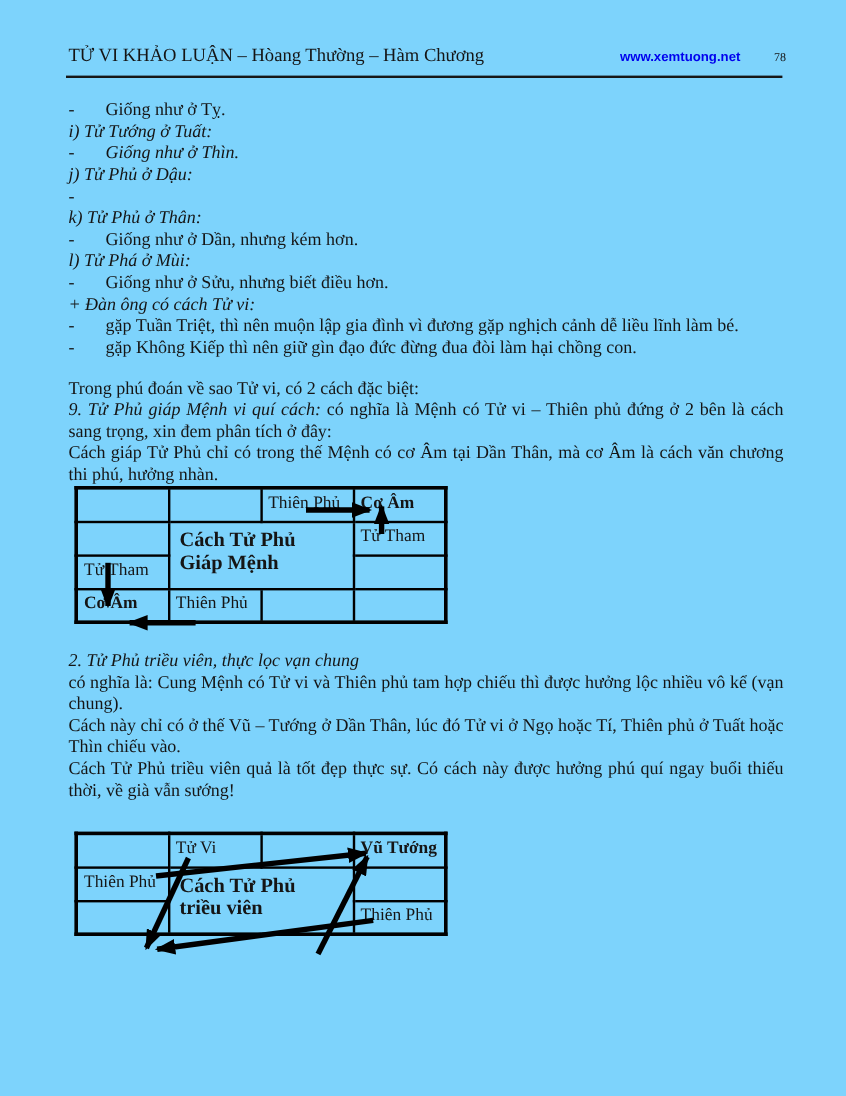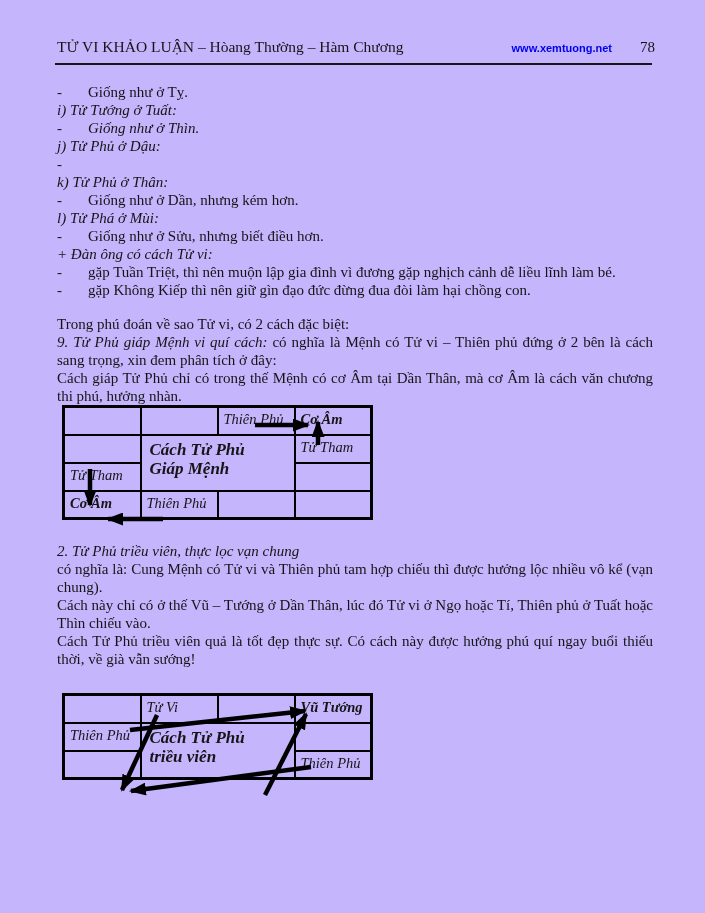--- a/index.html
+++ b/index.html
@@ -1,40 +1,40 @@
 <!DOCTYPE html>
 <html><head>
 <meta charset="utf-8">
 <style>
   html,body{margin:0;padding:0;background:#ffffff;}
   .page{
-    position:relative;width:705px;height:913px;background:#c4b5fd;
+    position:relative;width:705px;height:913px;background:#7dd3fc;
     font-family:"Liberation Serif", serif;color:#151515;overflow:hidden;
   }
   
   .header{display:flex;align-items:baseline;padding:38px 50px 0 57px;font-size:15.5px;}
   .header-title{flex:1;white-space:nowrap;}
   .header-link{
     font-family:"Liberation Sans", sans-serif;font-weight:bold;font-size:11px;
     color:#0000ee;cursor:pointer;white-space:nowrap;
   }
-  .header-page{margin-left:28px;font-size:15px;}
+  .header-page{margin-left:28px;font-size:10px;}
   .rule{margin:7px 53px 0 55px;border-top:2px solid #161616;height:0;}
   
   .content{padding:18px 52px 0 57px;font-size:15px;line-height:18px;}
   .line{height:18px;white-space:nowrap;}
   .dash-row{display:flex;}
   .dash-col{width:31px;flex:0 0 31px;}
   .it{font-style:italic;}
   .para{text-align:justify;}
   .men{margin-top:0;}
   .intro{margin-top:16px;}
   .case2h{margin-top:22px;}
   
-  .tablewrap{position:relative;margin-left:5px;width:312px;font-style:italic;}
+  .tablewrap{position:relative;margin-left:5px;width:312px;}
   .tw2{margin-top:25px;}
   table{border-collapse:collapse;table-layout:fixed;width:308px;border:3px solid #000;}
   td{
     border:2px solid #000;vertical-align:top;padding:3px 2px 0 5px;
     font-size:14.5px;line-height:16px;overflow:hidden;
   }
   tr{height:28px;}
   .b{font-weight:bold;}
   .ctr{font-weight:bold;font-size:17px;line-height:19px;padding-left:8px;padding-top:4px;}
   svg.overlay{position:absolute;left:0;top:0;pointer-events:none;overflow:visible;}

